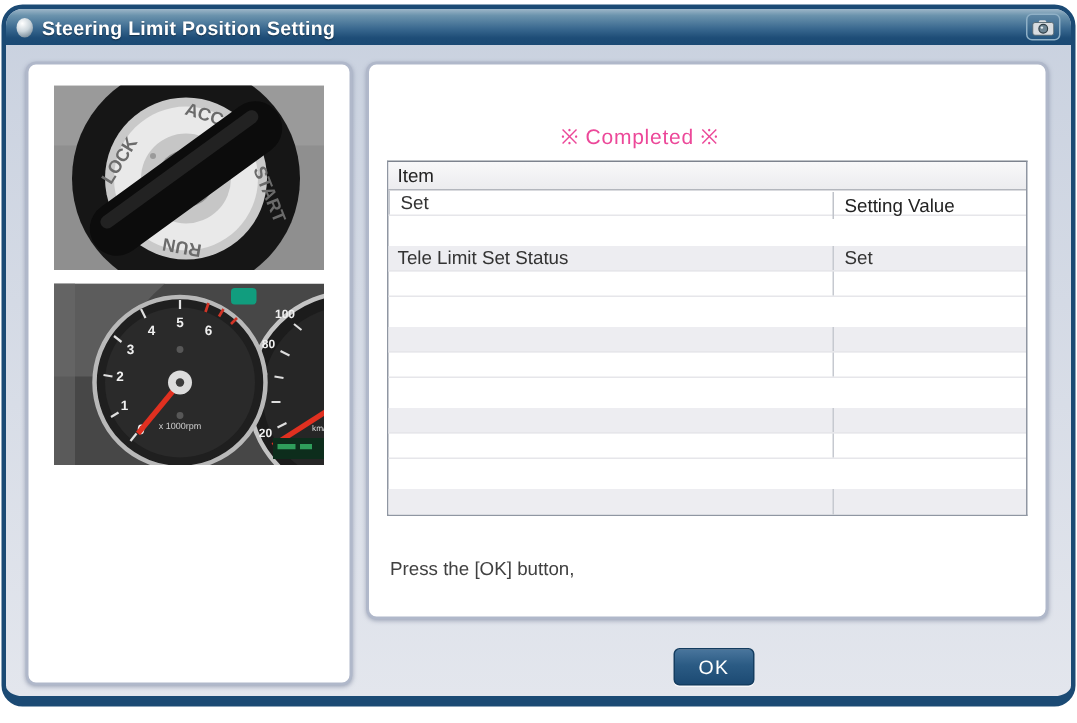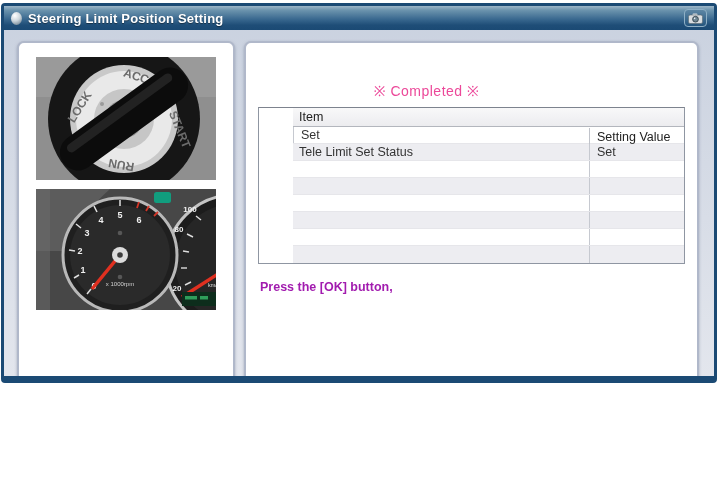--- a/index.html
+++ b/index.html
@@ -1,22 +1,22 @@
 <!DOCTYPE html>
 <html><head>
 <meta charset="utf-8">
 <style>
   * { box-sizing: border-box; }
   body {
     margin: 0; width: 718px; height: 482px; background: #ffffff;
     font-family: "Liberation Sans", sans-serif; position: relative; overflow: hidden;
   }
   .window {
-    position: absolute; left: 1px; top: 3px; width: 716px; height: 380px;
-    border: 3px solid #1b4a74; border-bottom-width: 7px; border-radius: 4px;
+    position: absolute; left: 1px; top: 3px; width: 716px; height: 468px;
+    border: 3px solid #1b4a74; border-bottom-width: 7px; border-radius: 14px;
     background: linear-gradient(#c9d1df, #e3e6ed); overflow: hidden;
   }
   .titlebar {
     height: 24px; display: flex; align-items: center; padding: 0 7px;
     background: linear-gradient(180deg,#9db6c8 0%,#6b93ad 18%,#39688f 55%,#1e4d77 80%,#1b4a74 100%);
   }
   .title-ball {
     width: 11px; height: 13px; border-radius: 50%;
     background: radial-gradient(circle at 35% 28%, #ffffff, #ccd6dc 45%, #8496a3 78%, #5d7280);
     flex: 0 0 auto;
@@ -34,33 +34,33 @@
   .panel {
     position: absolute; background: #fff; border: 2px solid #b0b8ca; border-radius: 7px;
     box-shadow: 0 1px 3px rgba(110,120,145,.55);
   }
   .left-panel  { left: 13px;  top: 11px; width: 218px; height: 416px; overflow: hidden; }
   .right-panel { left: 240px; top: 11px; width: 455px; height: 372px; overflow: hidden; }
   .photo { display: block; margin: 14px auto 0; }
   .photo.second { margin-top: 9px; }
   .panel-inner { padding: 38px 12px 0 12px; }
   .heading { text-align: center; padding-right: 90px; font-size: 14px; color: #ec4899; letter-spacing: .5px; }
-  .results-table { margin-top: 7px; border: 1px solid #8f96a2; border-top-color: #7d838e; background: #fff; padding-left: 34px; }
+  .results-table { margin-top: 7px; border: 1px solid #8f96a2; border-top-color: #7d838e; background: #fff; }
   .t-row { display: flex; align-items: center; height: 17px; border-bottom: 1px solid #e6e6ea; font-size: 12.5px; color: #333; }
   .t-row:last-child { border-bottom: none; }
   .t-row.header {
     height: 19px; background: linear-gradient(#f8f8f9, #ececef);
     border-bottom: 1px solid #b3b6bd; color: #222;
   }
-  .t-row.alt { background: #ededf1; }
+  .t-row.alt { background: #ededf1; margin-top: 20px; }
   .cell { height: 100%; display: flex; align-items: center; }
   .cell.item  { width: 296px; padding-left: 6px; }
   .cell.value { flex: 1; border-left: 1px solid #c6c9d0; padding-left: 7px; }
   .t-row.header .cell.value { border-left-color: #c0c3ca; margin-top: 40px; }
-  .message { margin-top: 16px; font-size: 12.5px; color: #a21caf; padding-left: 2px; font-weight: bold; }
+  .message { margin-top: 28px; font-size: 12.5px; color: #404040; padding-left: 2px; }
   .ok-button {
     position: absolute; left: 445px; top: 402px; width: 54px; height: 25px;
     background: linear-gradient(#49759c 0%, #2b5b84 45%, #1c4a73 100%);
     border: 1px solid #143d60; border-radius: 4px; color: #fff; font-weight: normal;
     font-size: 13px; letter-spacing: 1px; cursor: pointer;
     box-shadow: 0 1px 0 rgba(255,255,255,.7);
     display: flex; align-items: center; justify-content: center;
     font-family: "Liberation Sans", sans-serif;
   }
   .gauge-num { font-weight: bold; }

